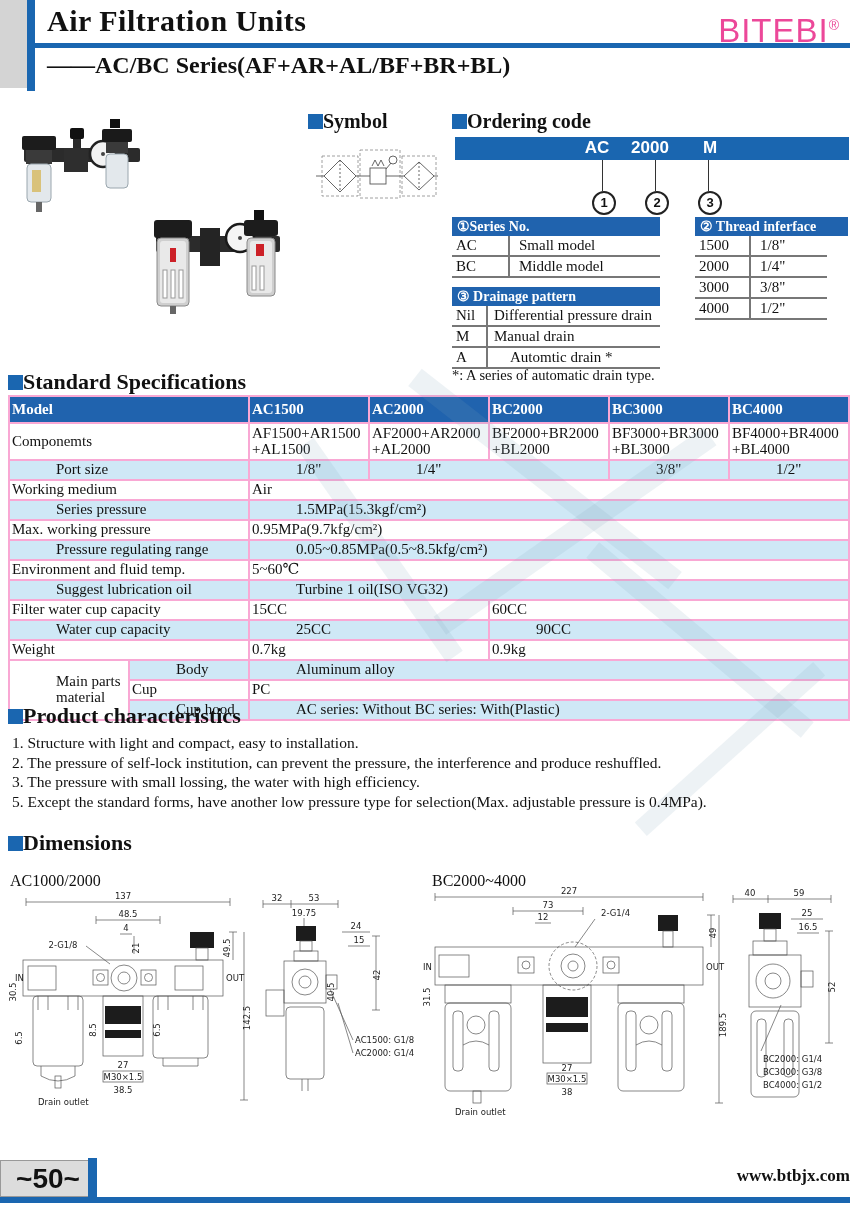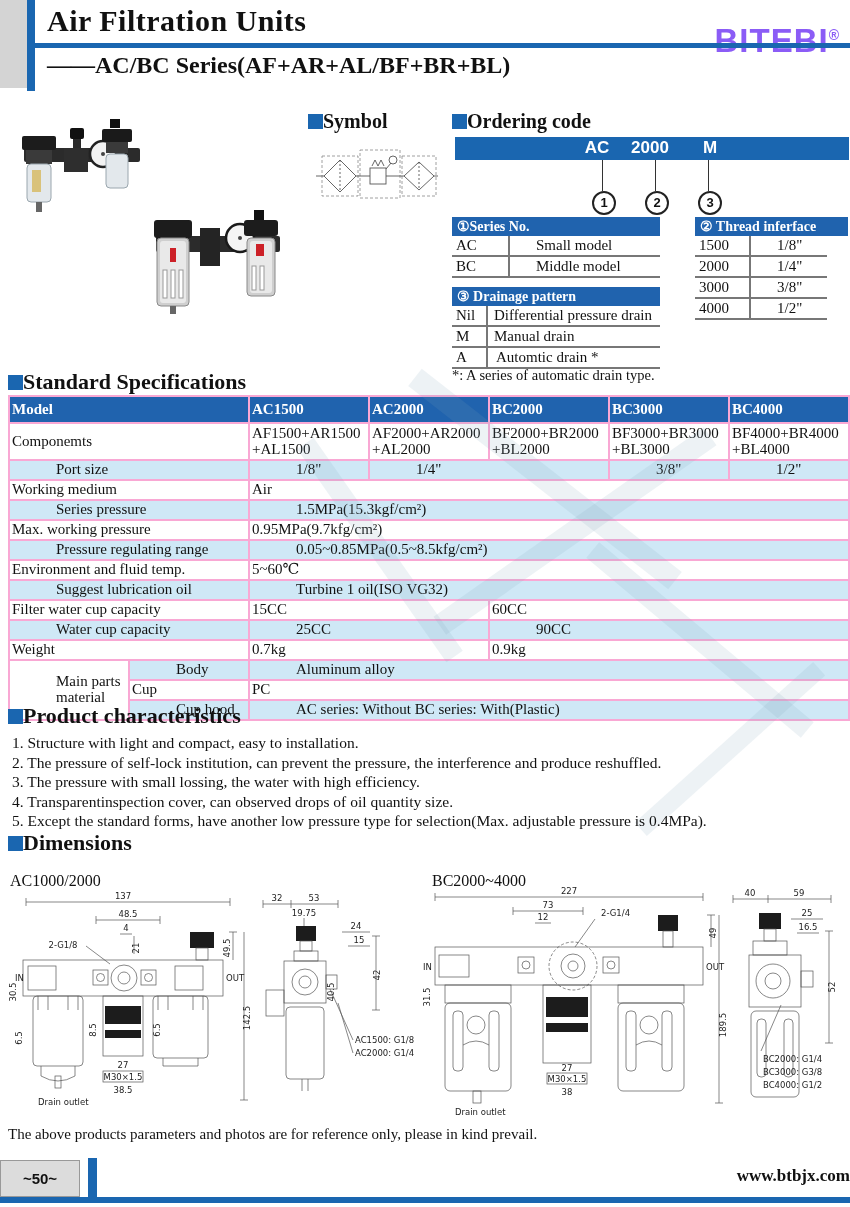--- a/index.html
+++ b/index.html
@@ -3,22 +3,22 @@
 <meta charset="utf-8">
 <style>
   html,body{margin:0;padding:0;background:#fff;}
   .page{position:relative;width:850px;height:1207px;background:#fff;overflow:hidden;
         font-family:"Liberation Serif","DejaVu Serif",serif;color:#111;}
 
   
   .gray-block{position:absolute;left:0;top:0;width:27px;height:88px;background:#d4d4d4;}
   .blue-vbar{position:absolute;left:27px;top:0;width:8px;height:91px;background:#1a66b0;}
   .main-title{position:absolute;left:47px;top:4px;font-size:30px;font-weight:bold;letter-spacing:.5px;}
-  .brand{position:absolute;right:10px;top:22px;font-family:"Liberation Sans","DejaVu Sans",sans-serif;
-         font-weight:bold;font-size:33px;color:#8b5cf6;letter-spacing:1px;}
+  .brand{position:absolute;right:10px;top:12px;font-family:"Liberation Sans","DejaVu Sans",sans-serif;
+         font-weight:normal;font-size:33px;color:#ec4899;letter-spacing:1px;}
   .brand sup{font-size:14px;vertical-align:super;}
   .hr1{position:absolute;left:27px;top:43px;width:823px;height:5px;background:#1a66b0;}
   .subtitle{position:absolute;left:47px;top:52px;font-size:24px;font-weight:bold;}
 
   
   .sect{position:absolute;display:flex;align-items:center;}
   .sq2{width:15px;height:15px;background:#1a66b0;display:inline-block;flex:none;}
   .sect-t{font-weight:bold;}
 
   
@@ -29,21 +29,21 @@
   .mcirc{position:absolute;width:20px;height:20px;border:2px solid #222;border-radius:50%;
          text-align:center;line-height:20px;font-size:13px;font-weight:bold;background:#fff;
          font-family:"Liberation Sans","DejaVu Sans",sans-serif;}
 
   
   .mini{position:absolute;font-size:15px;}
   .mini-head{background:#2063ae;color:#fff;font-weight:bold;font-size:14px;height:19px;
              line-height:19px;padding-left:5px;}
   .mini-row{display:flex;height:19px;line-height:18px;border-bottom:2px solid #777;}
   .mini-row .c1{border-right:2px solid #777;box-sizing:border-box;padding-left:4px;flex:none;}
-  .mini-row .c2{padding-left:26px;}
+  .mini-row .c2{padding-left:9px;}
   .note{position:absolute;font-size:14.5px;}
 
   
   #specs{position:absolute;left:8px;top:395px;width:842px;border-collapse:collapse;
          table-layout:fixed;font-size:15px;}
   #specs td{border:2px solid #f9a8d4;text-align:left;height:18px;padding:0 2px;
             line-height:1.05;white-space:pre-line;overflow:hidden;}
   #specs td.th{background:#2063ae;color:#fff;font-weight:bold;height:25px;}
   #specs tr.shade td{background:#cfe8f6;padding-left:46px;}
   #specs td.wbg{background:#fff !important;}
@@ -54,24 +54,24 @@
   
   .dimlabel{position:absolute;font-size:16px;}
   .drawing text{font-family:"DejaVu Sans","Liberation Sans",sans-serif;font-size:8.5px;fill:#222;}
   .drawing{position:absolute;}
 
   
   .wm{position:absolute;background:rgba(125,160,185,0.14);pointer-events:none;}
 
   
   .foot-note{position:absolute;left:8px;top:1126px;font-size:15px;}
-  .pagebox{position:absolute;left:0;top:1160px;width:80px;height:37px;background:#dcdcdc;
+  .pagebox{position:absolute;left:0;top:1160px;width:96px;height:37px;background:#dcdcdc;
            border:1px solid #999;box-sizing:border-box;text-align:center;
            font-family:"Liberation Sans","DejaVu Sans",sans-serif;font-weight:bold;
-           font-size:15px;line-height:35px;}
+           font-size:28px;line-height:35px;}
   .bluev{position:absolute;left:88px;top:1158px;width:9px;height:40px;background:#1a66b0;}
   .blueh{position:absolute;left:0;top:1197px;width:850px;height:6px;background:#1a66b0;}
   .site{position:absolute;left:0;top:1166px;width:850px;text-align:right;
         font-weight:bold;font-size:17px;}
 </style>
 </head>
 <body>
 
 <div class="page">
 
@@ -200,21 +200,21 @@
     <div class="mini-row">
       <span class="c1" style="width:36px">Nil</span>
       <span class="c2" style="padding-left:6px">Differential pressure drain</span>
     </div>
     <div class="mini-row">
       <span class="c1" style="width:36px">M</span>
       <span class="c2" style="padding-left:6px">Manual drain</span>
     </div>
     <div class="mini-row">
       <span class="c1" style="width:36px">A</span>
-      <span class="c2" style="padding-left:8px">Automtic drain *</span>
+      <span class="c2" style="padding-left:22px">Automtic drain *</span>
     </div>
   </div>
   <div class="note" style="left:452px;top:367px">*: A series of automatic drain type.</div>
 
   <div class="sect" style="left:8px;top:369px">
     <span class="sq2"></span>
     <span class="sect-t" style="font-size:22px">Standard Specifications</span>
   </div>
   <table id="specs">
       <tbody id="specs-tbody">
@@ -309,21 +309,20 @@
   <div class="wm" style="left:610px;top:740px;width:240px;height:18px;transform:rotate(-42deg)"></div>
 
   <div class="sect" style="left:8px;top:703px">
     <span class="sq2"></span>
     <span class="sect-t" style="font-size:22px">Product characteristics</span>
   </div>
   <div class="chars">
     <div>1. Structure with light and compact, easy to installation.</div>
     <div>2. The pressure of self-lock institution, can prevent the pressure, the interference and produce reshuffled.</div>
     <div>3. The pressure with small lossing, the water with high efficiency.</div>
-    <div>4. Transparentinspection cover, can observed drops of oil quantity size.</div>
     <div>5. Except the standard forms, have another low pressure type for selection(Max. adjustable pressure is 0.4MPa).</div>
   </div>
 
   <div class="sect" style="left:8px;top:830px">
     <span class="sq2"></span>
     <span class="sect-t" style="font-size:22px">Dimensions</span>
   </div>
   <div class="dimlabel" style="left:10px;top:872px">AC1000/2000</div>
   <div class="dimlabel" style="left:432px;top:872px">BC2000~4000</div>
 
@@ -504,19 +503,18 @@
     <text x="327" y="11" text-anchor="middle">40</text>
     <text x="376" y="11" text-anchor="middle">59</text>
     <text x="384" y="31" text-anchor="middle">25</text>
     <text x="385" y="45" text-anchor="middle">16.5</text>
     <text x="412" y="102" transform="rotate(-90 412 102)" text-anchor="middle">52</text>
     <text x="340" y="177">BC2000: G1/4</text>
     <text x="340" y="190">BC3000: G3/8</text>
     <text x="340" y="203">BC4000: G1/2</text>
   </svg>
 
-  <div class="foot-note">The above products parameters and photos are for reference only, please in kind prevail.</div>
   <div class="pagebox">~50~</div>
   <div class="bluev"></div>
   <div class="blueh"></div>
   <div class="site">www.btbjx.com</div>
 
 </div>
 
 </body></html>

